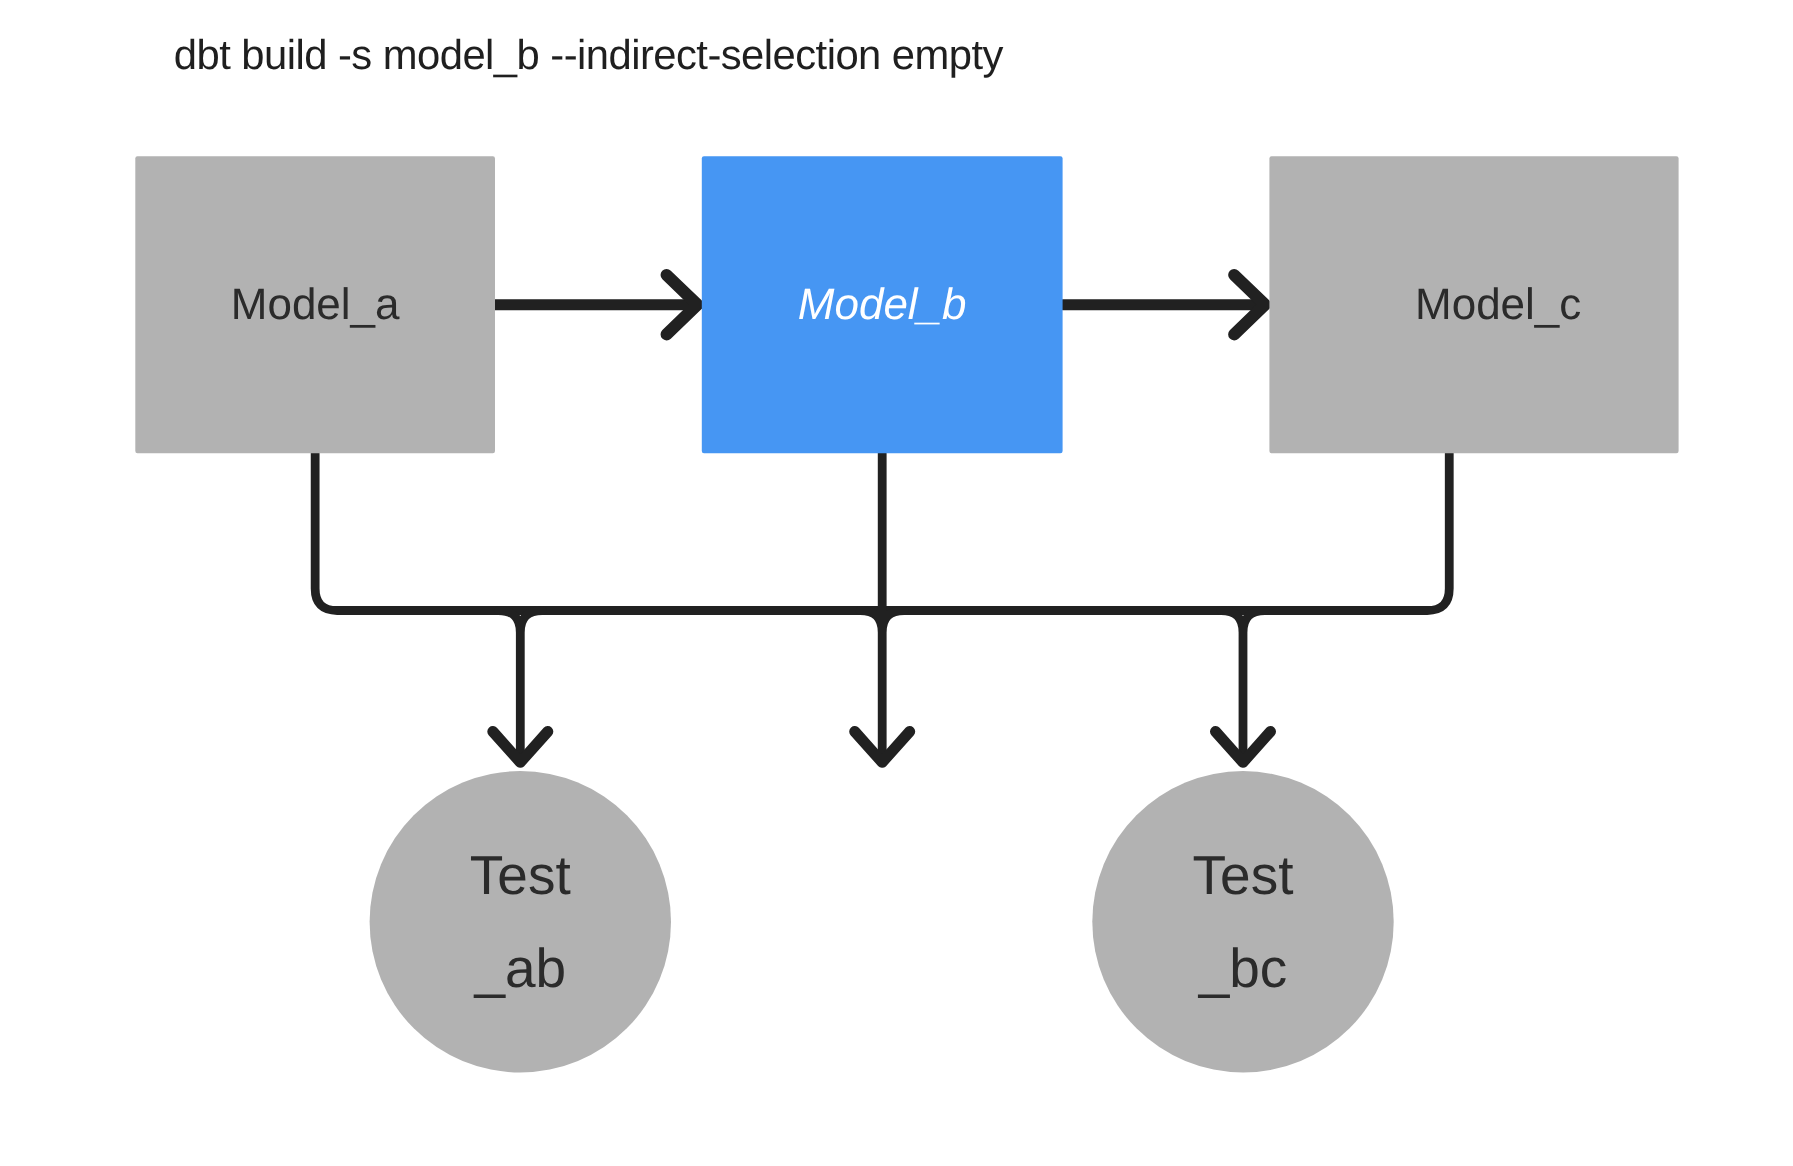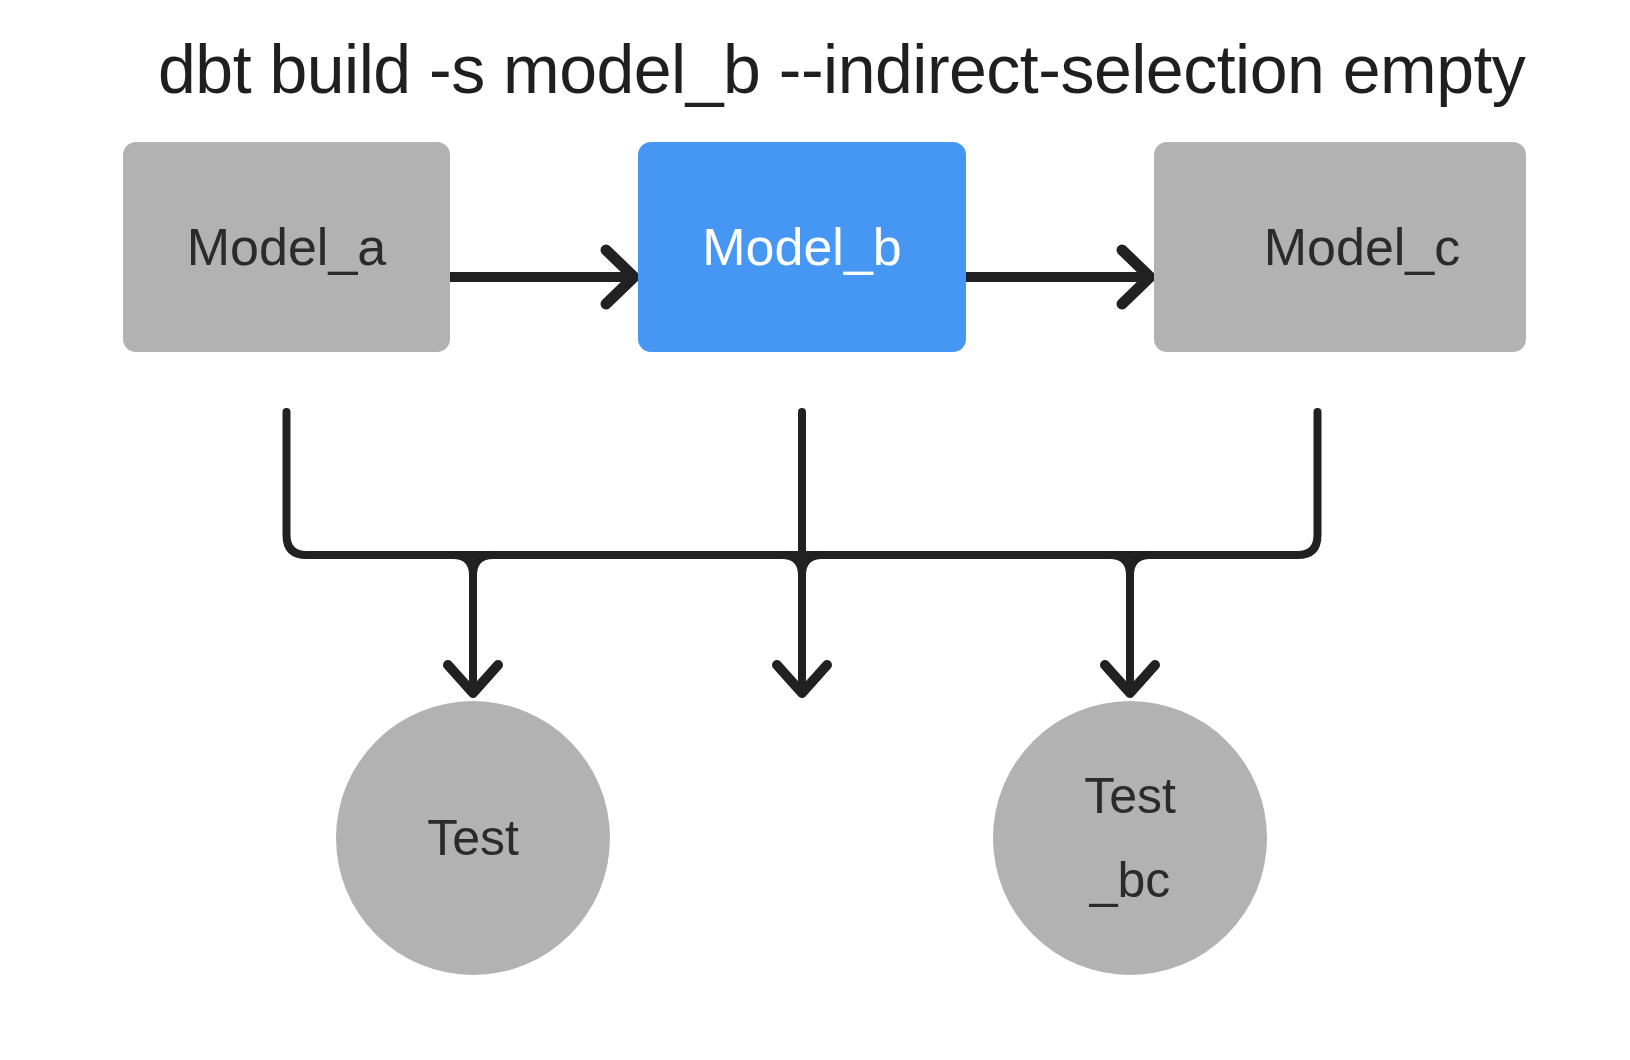--- a/index.html
+++ b/index.html
@@ -29,41 +29,42 @@
     stroke-linejoin: round;
   }
   .connectors .edge-thick { stroke-width: 10px; }
   .connectors .edge-thin  { stroke-width: 8px; }
   .connectors .head       { stroke-width: 11px; }
   .connectors .head-down  { stroke-width: 10px; }
   .diagram-title {
     position: absolute;
     left: 158px;
     top: 30px;
-    font-size: 68px;
+    font-size: 38px;
     letter-spacing: -0.5px;
     color: var(--title-text, #1f1f1f);
     white-space: nowrap;
   }
   .model-node {
     position: absolute;
     top: 142px;
     width: 328px;
-    height: 210px;
+    height: 270px;
     background: var(--node-gray, #b2b2b2);
-    border-radius: 13px;
+    border-radius: 2px;
     display: flex;
     align-items: center;
     justify-content: center;
-    font-size: 52px;
+    font-size: 40px;
     color: var(--node-text-dark, #2b2b2b);
   }
   .model-node.selected {
     background: var(--selected-blue, #4696f3);
     color: var(--node-text-light, #ffffff);
+    font-style: italic;
   }
   .model-node.pos-a { left: 123px; width: 327px; }
   .model-node.pos-b { left: 638px; }
   .model-node.pos-c { left: 1154px; padding-left: 44px; }
   .test-node {
     position: absolute;
     top: 701px;
     width: 274px;
     height: 274px;
     border-radius: 50%;
@@ -119,20 +120,21 @@
   <div class="model-node pos-b selected">
     <span>Model_b</span>
   </div>
 
   <div class="model-node pos-c">
     <span>Model_c</span>
   </div>
 
   <div class="test-node pos-1">
     <div class="test-line">Test</div>
+    <div class="test-line">_ab</div>
   </div>
 
 
   <div class="test-node pos-3">
     <div class="test-line">Test</div>
     <div class="test-line">_bc</div>
   </div>
 
 </div>
 

